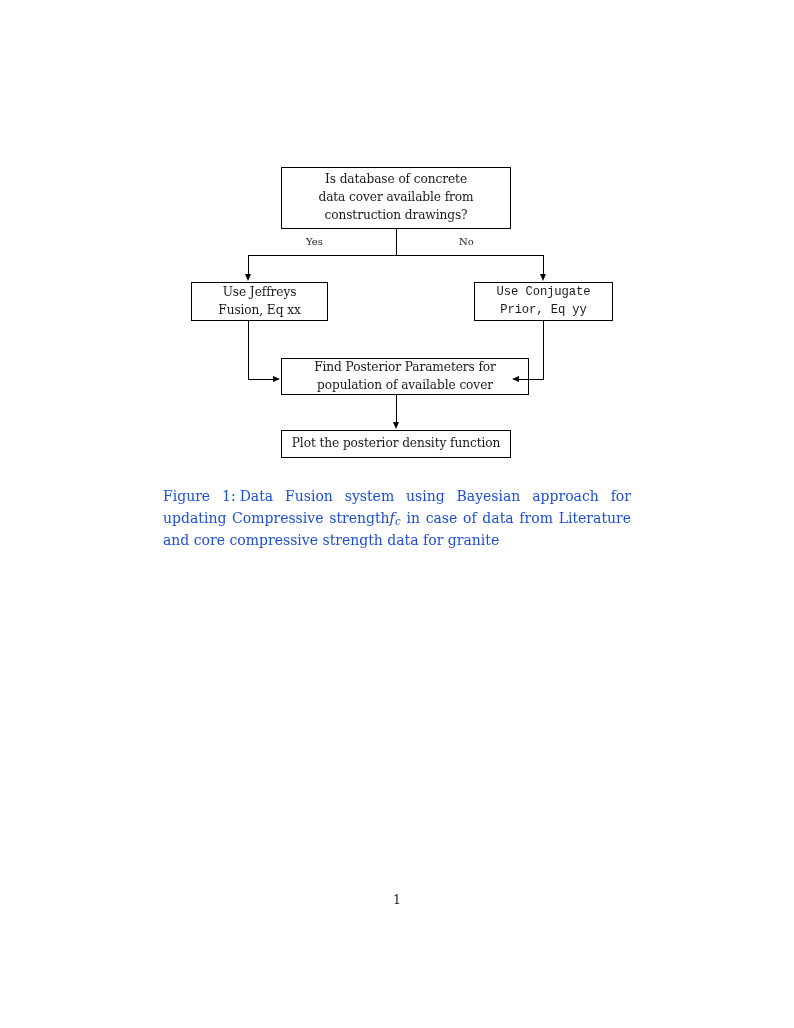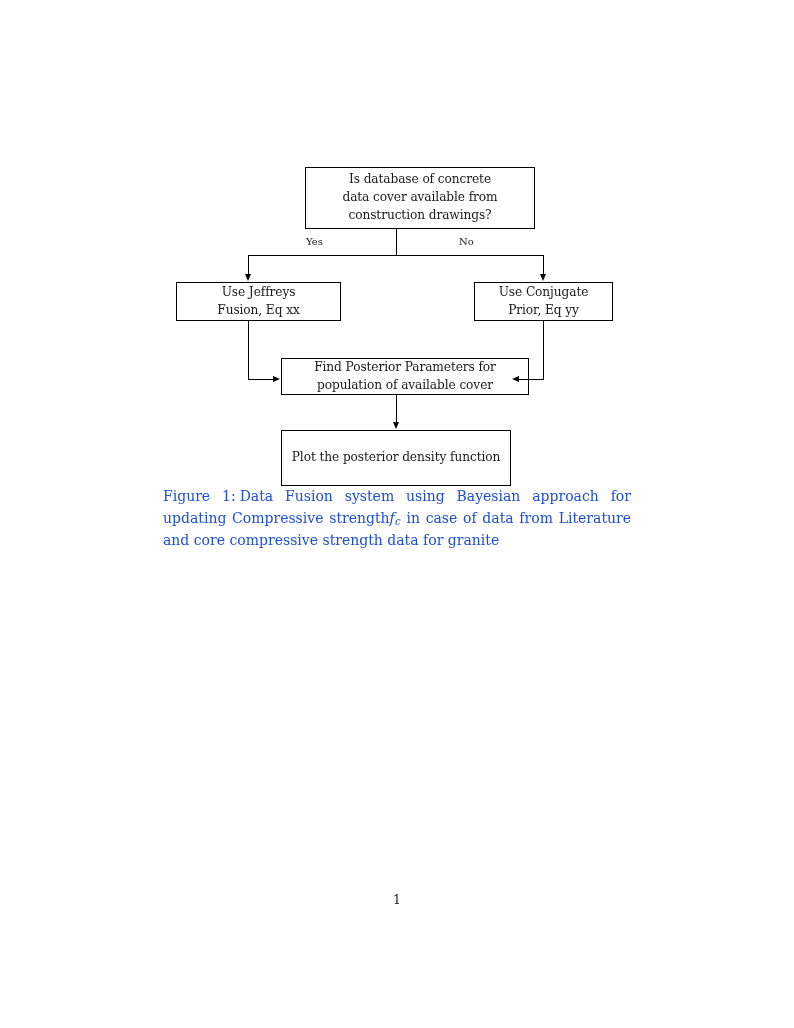--- a/index.html
+++ b/index.html
@@ -44,25 +44,25 @@
     justify-content: center;
     text-align: center;
     font-family: "DejaVu Serif", serif;
     font-size: 12.2px;
     line-height: 1.45;
     color: #1a1a1a;
     letter-spacing: -0.1px;
   }
   .node span { display: block; white-space: nowrap; }
 
-  #node-decision { left: 281px; top: 167px; width: 230px; height: 62px; margin-left: 24px; }
-  #node-jeffreys { left: 176px; top: 282px; width: 165px; height: 39px; }
-  #node-conjugate { left: 474px; top: 282px; width: 139px; height: 39px; }
+  #node-decision { left: 281px; top: 167px; width: 230px; height: 62px; }
+  #node-jeffreys { left: 191px; top: 282px; width: 137px; height: 39px; }
+  #node-conjugate { left: 474px; top: 282px; width: 139px; height: 39px; font-family: Liberation Mono, monospace; }
   #node-posterior { left: 281px; top: 358px; width: 248px; height: 37px; }
-  #node-plot { left: 281px; top: 430px; width: 230px; height: 56px; gap: 12px; }
+  #node-plot { left: 281px; top: 430px; width: 230px; height: 28px; gap: 12px; }
 
   
   .line-h, .line-v {
     position: absolute;
     background: #000000;
   }
   .line-h { height: 1px; }
   .line-v { width: 1px; }
 
   

